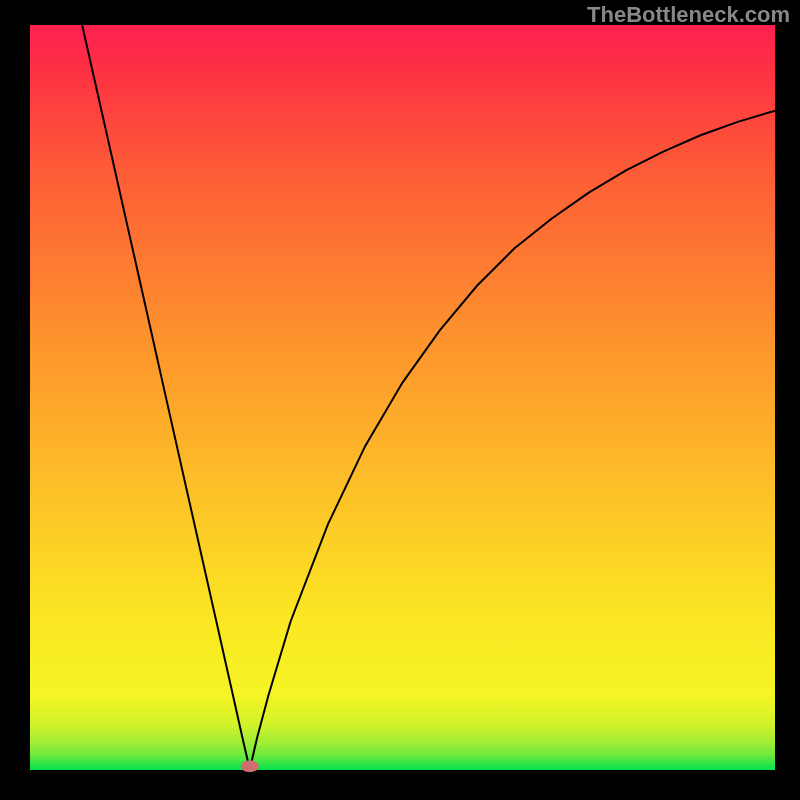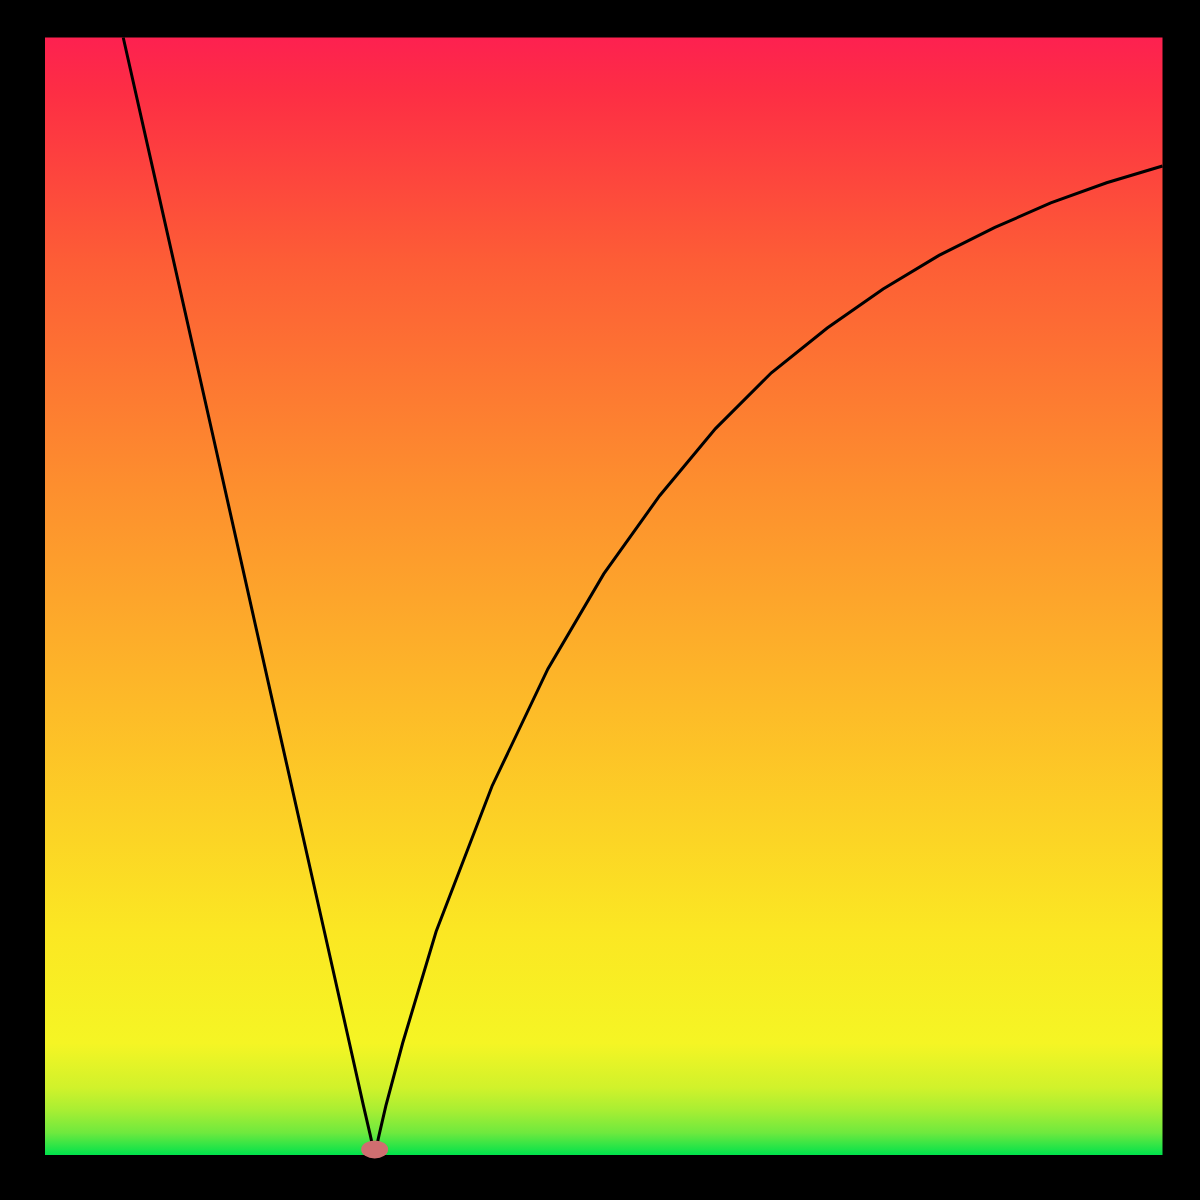--- a/index.html
+++ b/index.html
@@ -28,20 +28,21 @@
   svg {
     position: absolute;
     top: 0;
     left: 0;
   }
 </style>
 </head>
 <body>
 
 <div class="frame">
+  <div class="watermark">TheBottleneck.com</div>
   <svg id="chart-svg" width="800" height="800" viewBox="0 0 800 800">
       <defs>
         <linearGradient id="bg-grad" x1="0" y1="1" x2="0" y2="0">
           <stop offset="0%" stop-color="#00e24c"></stop>
           <stop offset="2%" stop-color="#6fe93e"></stop>
           <stop offset="4%" stop-color="#a8ee33"></stop>
           <stop offset="6%" stop-color="#d0f22b"></stop>
           <stop offset="10%" stop-color="#f5f524"></stop>
           <stop offset="20%" stop-color="#fbe723"></stop>
           <stop offset="40%" stop-color="#fdbb28"></stop>

